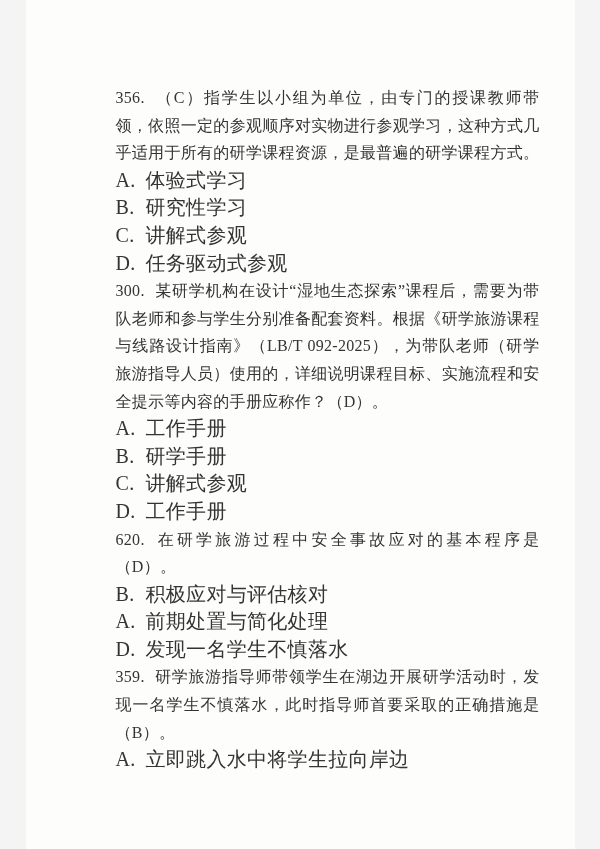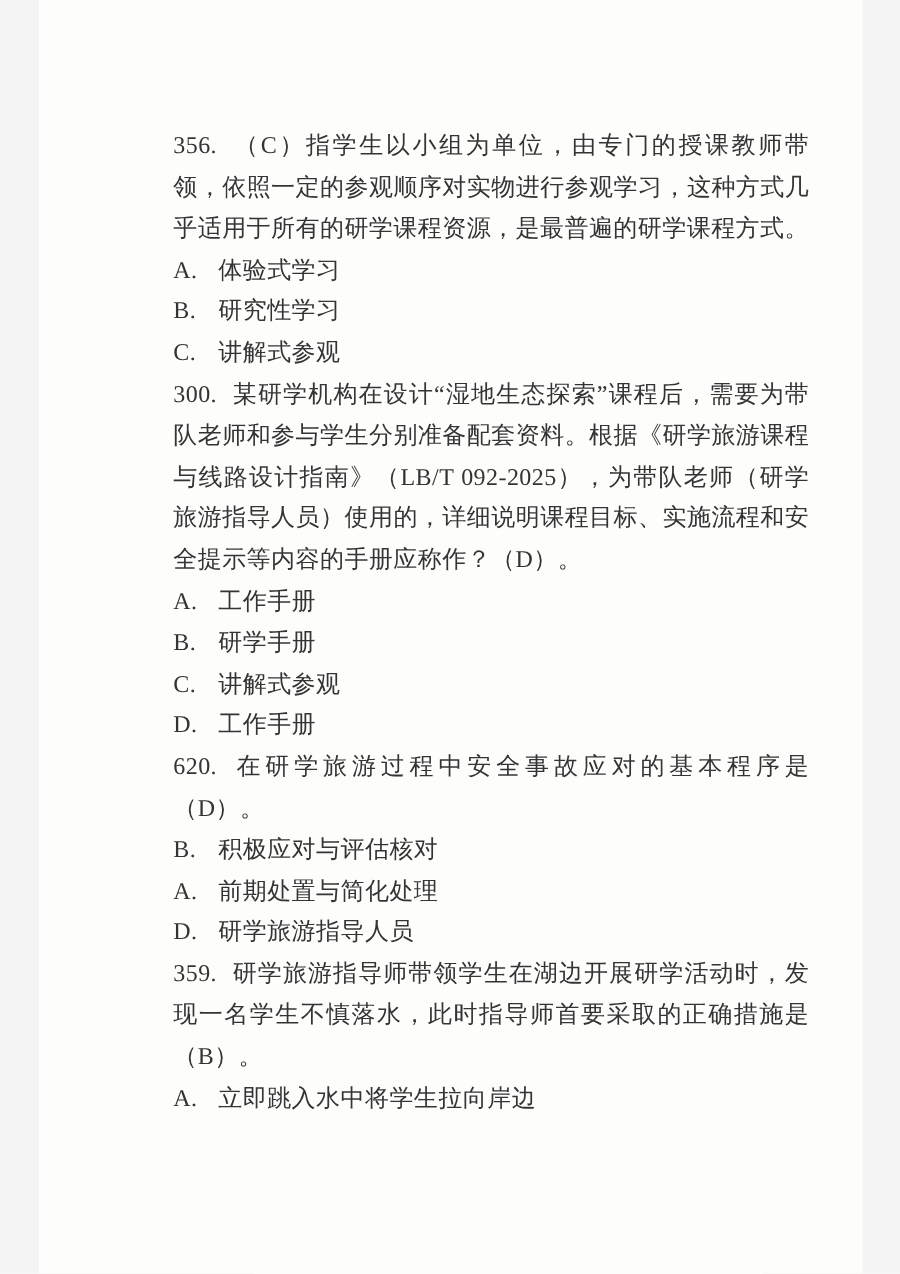--- a/index.html
+++ b/index.html
@@ -32,56 +32,57 @@
     line-height: 27.6px;
     text-align: justify;
     text-justify: inter-character;
     letter-spacing: 0.3px;
   }
   .q-number {
     margin-right: 10px;
     white-space: nowrap;
   }
   .option {
-    font-size: 16px;
+    font-size: 20px;
     line-height: 27.6px;
     text-align: left;
     letter-spacing: 0.3px;
   }
   .opt-label {
     display: inline-block;
     min-width: 30px;
   }
 </style>
 </head>
 <body>
 
 <div class="page">
   <div class="content">
 
     <div>
       <p class="stem"><span class="q-number">356.</span><span>（C）指学生以小组为单位，由专门的授课教师带领，依照一定的参观顺序对实物进行参观学习，这种方式几乎适用于所有的研学课程资源，是最普遍的研学课程方式。</span></p>
       <p class="option"><span class="opt-label">A.</span><span>体验式学习</span></p>
       <p class="option"><span class="opt-label">B.</span><span>研究性学习</span></p>
       <p class="option"><span class="opt-label">C.</span><span>讲解式参观</span></p>
+      <p class="option"><span class="opt-label">D.</span><span>任务驱动式参观</span></p>
     </div>
 
     <div>
       <p class="stem"><span class="q-number">300.</span><span>某研学机构在设计“湿地生态探索”课程后，需要为带队老师和参与学生分别准备配套资料。根据《研学旅游课程与线路设计指南》（LB/T 092-2025），为带队老师（研学旅游指导人员）使用的，详细说明课程目标、实施流程和安全提示等内容的手册应称作？（D）。</span></p>
       <p class="option"><span class="opt-label">A.</span><span>工作手册</span></p>
       <p class="option"><span class="opt-label">B.</span><span>研学手册</span></p>
       <p class="option"><span class="opt-label">C.</span><span>讲解式参观</span></p>
       <p class="option"><span class="opt-label">D.</span><span>工作手册</span></p>
     </div>
 
     <div>
       <p class="stem"><span class="q-number">620.</span><span>在研学旅游过程中安全事故应对的基本程序是（D）。</span></p>
       <p class="option"><span class="opt-label">B.</span><span>积极应对与评估核对</span></p>
       <p class="option"><span class="opt-label">A.</span><span>前期处置与简化处理</span></p>
-      <p class="option"><span class="opt-label">D.</span><span>研学旅游指导人员</span></p>
+      <p class="option"><span class="opt-label">D.</span><span>发现一名学生不慎落水</span></p>
     </div>
 
     <div>
       <p class="stem"><span class="q-number">359.</span><span>研学旅游指导师带领学生在湖边开展研学活动时，发现一名学生不慎落水，此时指导师首要采取的正确措施是（B）。</span></p>
       <p class="option"><span class="opt-label">A.</span><span>立即跳入水中将学生拉向岸边</span></p>
     </div>
 
   </div>
 </div>
 

